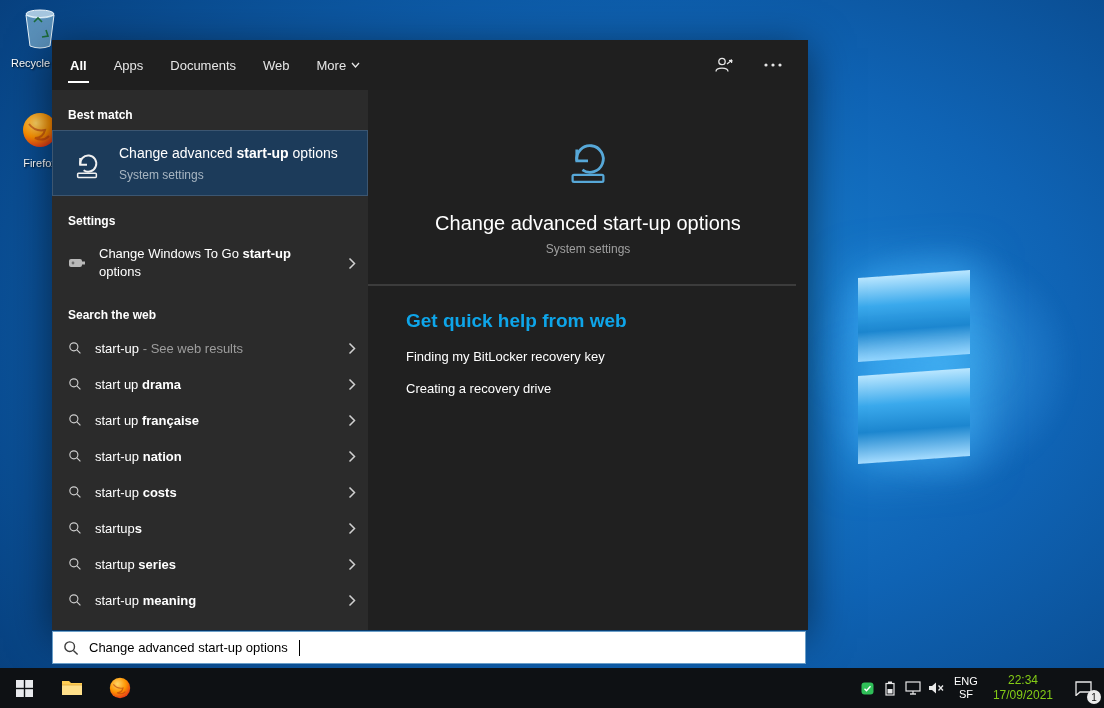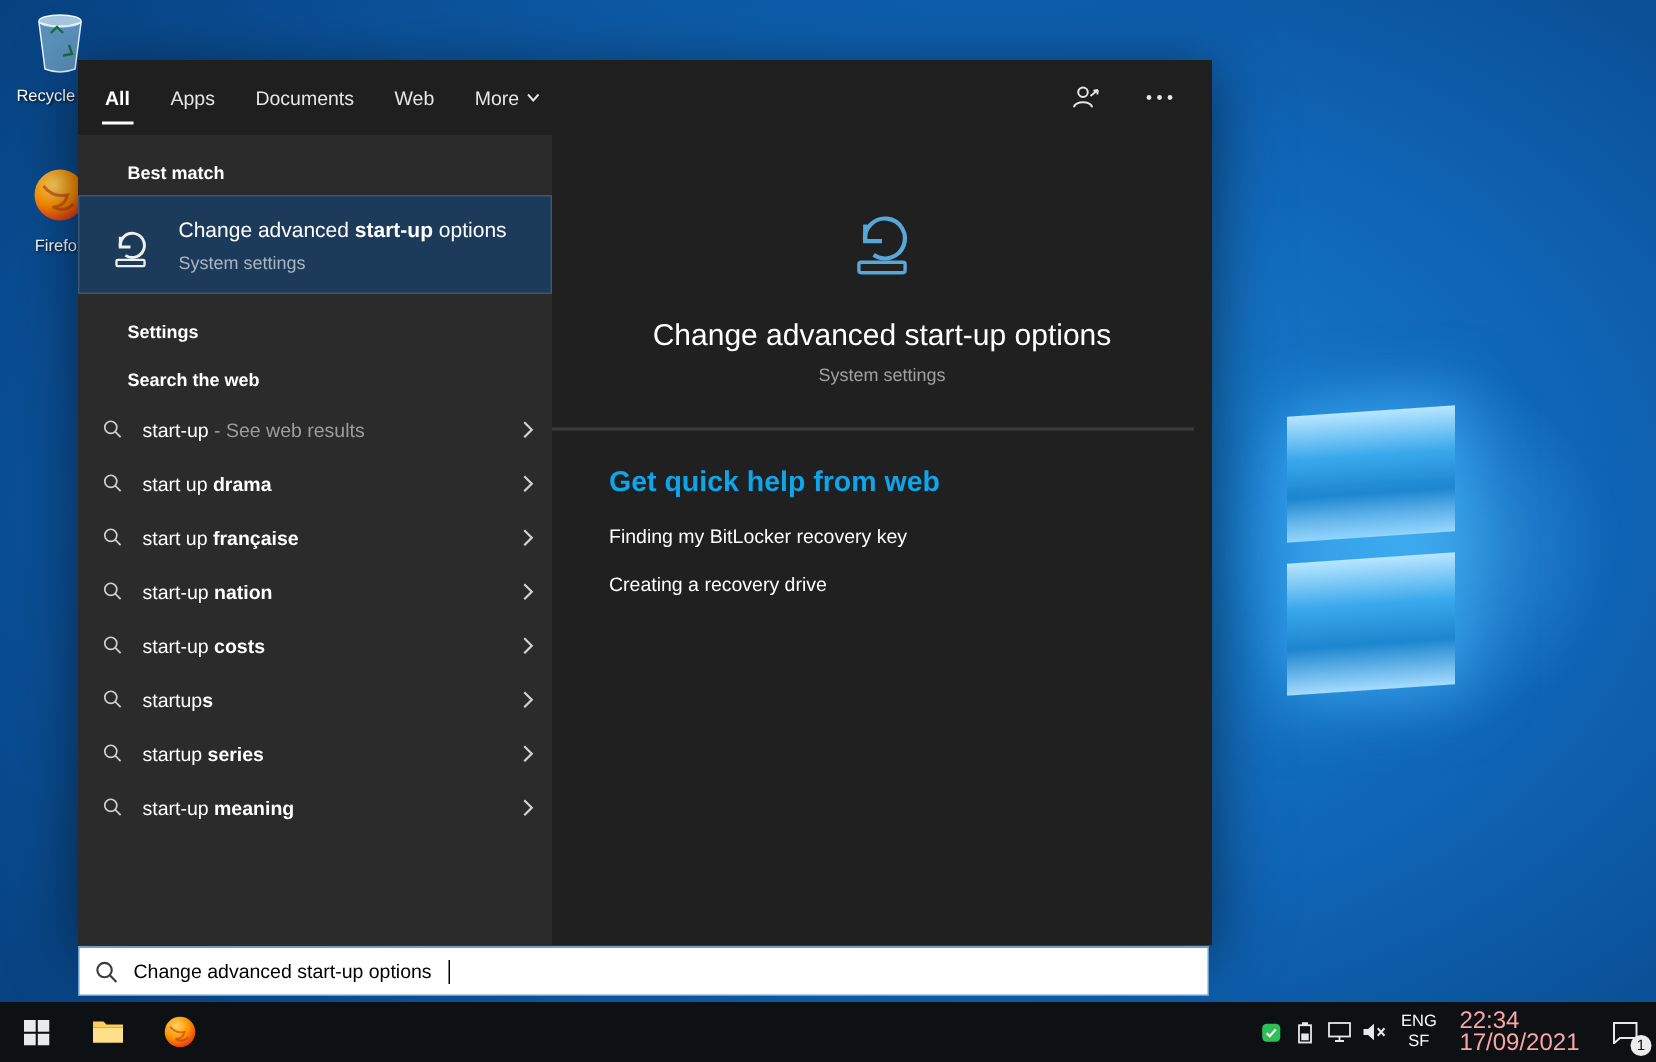--- a/index.html
+++ b/index.html
@@ -33,21 +33,21 @@
   .flyout{position:absolute;left:52px;top:40px;width:756px;height:590px;z-index:5;
     background:var(--panel);box-shadow:0 8px 40px rgba(0,0,0,.55);display:flex;flex-direction:column;color:#fff}
   .tabbar{height:50px;flex:0 0 50px;background:var(--tabbar);display:flex;align-items:center;padding:0 18px}
   .tab{position:relative;margin-right:27px;font-size:13px;color:#e6e6e6;height:50px;display:flex;align-items:center;gap:5px;cursor:default}
   .tab.active{font-weight:700;color:#fff}
   .tab.active::after{content:"";position:absolute;left:-2px;right:-2px;bottom:7px;height:2px;background:#fff}
   .tab-actions{margin-left:auto;display:flex;align-items:center;gap:30px;padding-right:8px}
 
   .flyout-body{flex:1;display:flex;min-height:0}
   .results{width:316px;flex:0 0 316px;background:var(--panel);padding-top:6px}
-  .section-label{font-size:12px;font-weight:700;color:#fff;margin:12px 0 8px 33px}
+  .section-label{font-size:12px;font-weight:700;color:#fff;margin:12px 0 8px 16px}
   .best-match{background:var(--highlight);border:1px solid rgba(255,255,255,.14);
     display:flex;align-items:center;gap:14px;padding:10px 12px 10px 16px;min-height:66px}
   .bm-text .t{font-size:14px;line-height:19px;max-width:240px}
   .bm-text .s{font-size:12px;color:#a8b6c2;margin-top:5px}
   .item{display:flex;align-items:center;gap:13px;padding:0 12px 0 16px;font-size:13px}
   .item .chev{margin-left:auto}
   .item.settings-item{min-height:54px}
   .item.settings-item .txt{max-width:230px;line-height:18px}
   .web-row{height:36px}
   .b{font-weight:700}
@@ -67,21 +67,21 @@
   .searchbox{position:absolute;left:52px;top:631px;width:754px;height:33px;z-index:6;
     background:#fff;border:1px solid #6b9fc9;display:flex;align-items:center;gap:10px;padding:0 10px;color:#000;font-size:13px}
   .caret{display:inline-block;width:1px;height:16px;background:#000;margin-left:1px;vertical-align:middle}
 
   
   .taskbar{position:absolute;left:0;bottom:0;width:1104px;height:40px;background:var(--taskbar);z-index:10;display:flex;align-items:center}
   .tb-btn{width:48px;height:40px;display:flex;align-items:center;justify-content:center}
   .tb-right{margin-left:auto;display:flex;align-items:center;height:28px}
   .tray-icon{width:23px;height:40px;display:flex;align-items:center;justify-content:center}
   .lang{width:36px;text-align:center;color:#fff;font-size:11px;line-height:13px;padding:0 2px}
-  .clock{color:#fca5a5;font-size:16px;line-height:15px;padding:0 9px}
+  .clock{color:#84cc16;font-size:12px;line-height:15px;text-align:center;padding:0 9px}
   .action-center{width:42px;height:40px;display:flex;align-items:center;justify-content:center;position:relative}
   .badge{position:absolute;right:3px;bottom:4px;width:14px;height:14px;border-radius:50%;background:#ececec;color:#111;
     font-size:10px;display:flex;align-items:center;justify-content:center}
 </style>
 </head>
 <body>
 
 <div class="wallpaper">
   <div class="wp-glow"></div>
   <div class="wp-pane top"></div>
@@ -160,20 +160,31 @@
           <rect x="9" y="32" width="22" height="5" rx="1" fill="none" stroke="#f0f0f0" stroke-width="1.8"></rect>
         </svg>
         <div class="bm-text">
           <div class="t"><span>Change advanced </span><span class="b">start-up</span><span> options</span></div>
           <div class="s">System settings</div>
         </div>
       </div>
 
       <div class="section-label" style="margin-top:18px">Settings</div>
 
+      <div class="item settings-item">
+        <svg width="18" height="14" viewBox="0 0 18 14">
+          <rect x="1" y="3" width="13" height="8" rx="2" fill="#b9b9b9"></rect>
+          <rect x="14" y="5.5" width="3" height="3" fill="#b9b9b9"></rect>
+          <circle cx="5" cy="7" r="1.4" fill="#6e6e6e"></circle>
+        </svg>
+        <span class="txt"><span>Change Windows To Go </span><span class="b">start-up</span><span> options</span></span>
+        <svg class="chev" width="8" height="13" viewBox="0 0 8 13">
+          <path d="M1.5 1.5 L6.5 6.5 L1.5 11.5" fill="none" stroke="#d0d0d0" stroke-width="1.5"></path>
+        </svg>
+      </div>
 
       <div class="section-label" style="margin-top:18px">Search the web</div>
 
       <div class="item web-row">
         <svg width="14" height="14" viewBox="0 0 16 16">
             <circle cx="6.7" cy="6.7" r="4.6" fill="none" stroke="#cfcfcf" stroke-width="1.3"></circle>
             <line x1="10.2" y1="10.2" x2="14.2" y2="14.2" stroke="#cfcfcf" stroke-width="1.3"></line>
           </svg>
         <span><span>start-up</span><span class="b"></span><span class="dim"> - See web results</span></span>
         <svg class="chev" width="8" height="13" viewBox="0 0 8 13">

